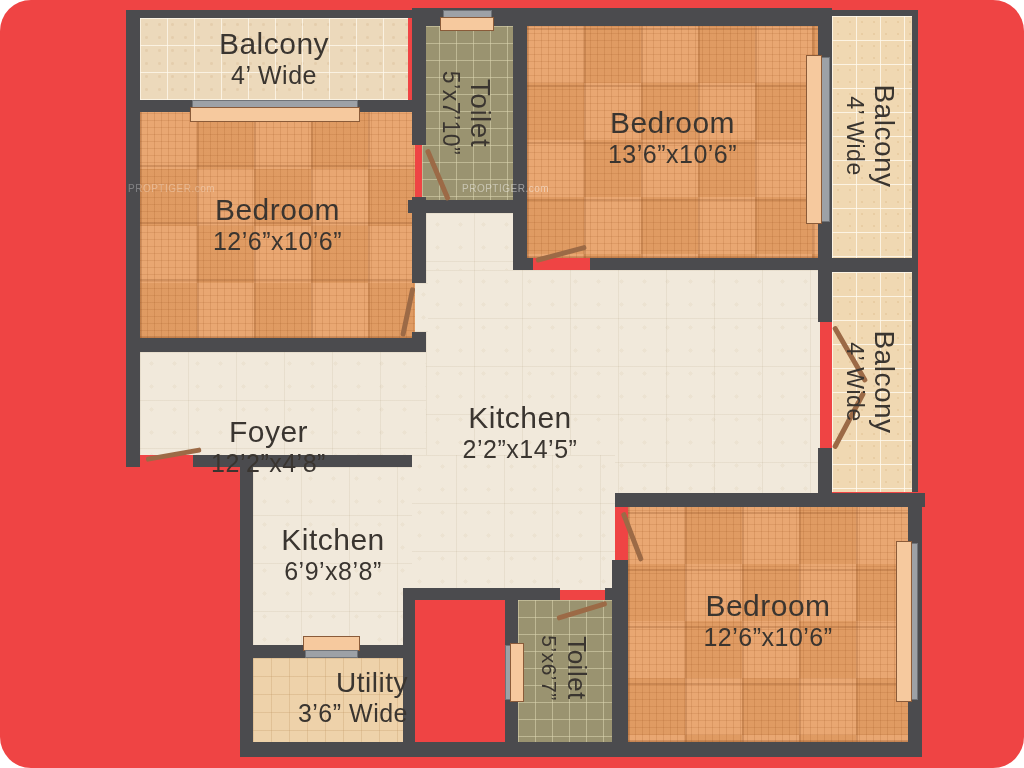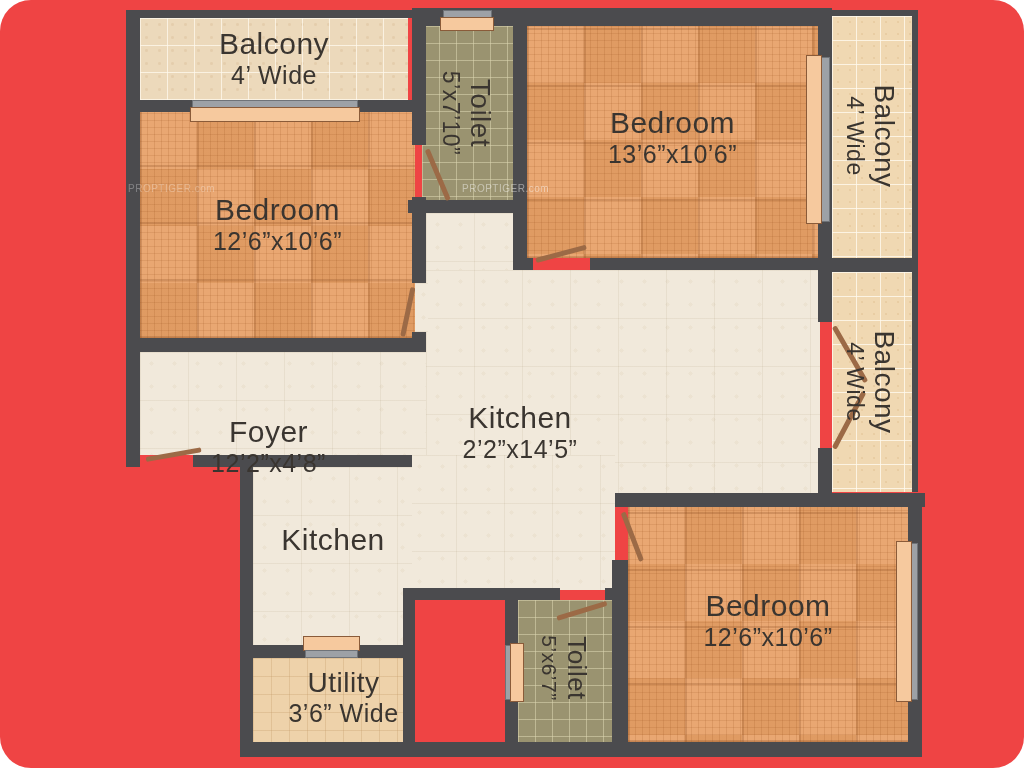--- a/index.html
+++ b/index.html
@@ -159,22 +159,23 @@
   <div class="label" style="left:136px;top:368px;width:265px;margin-top:46px;">
     <div class="nm">Foyer</div>
     <div class="dm">12’2”x4’8”</div>
   </div>
   <div class="label" style="left:420px;top:400px;width:200px;">
     <div class="nm">Kitchen</div>
     <div class="dm">2’2”x14’5”</div>
   </div>
   <div class="label" style="left:253px;top:522px;width:160px;">
     <div class="nm">Kitchen</div>
+    <div class="dm">6’9’x8’8”</div>
   </div>
-  <div class="label" style="left:266px;top:666px;width:155px;">
+  <div class="label" style="left:253px;top:666px;width:155px;text-align:right;">
     <div class="nm" style="font-size:28px;">Utility</div>
     <div class="dm">3’6” Wide</div>
   </div>
   <div class="vlabel" style="left:564px;top:668px;">
     <div class="nm" style="font-size:26px;">Toilet</div>
     <div class="dm" style="font-size:21px;">5’x6’7”</div>
   </div>
   <div class="vlabel" style="left:871px;top:382px;">
     <div class="nm">Balcony</div>
     <div class="dm">4’ Wide</div>

